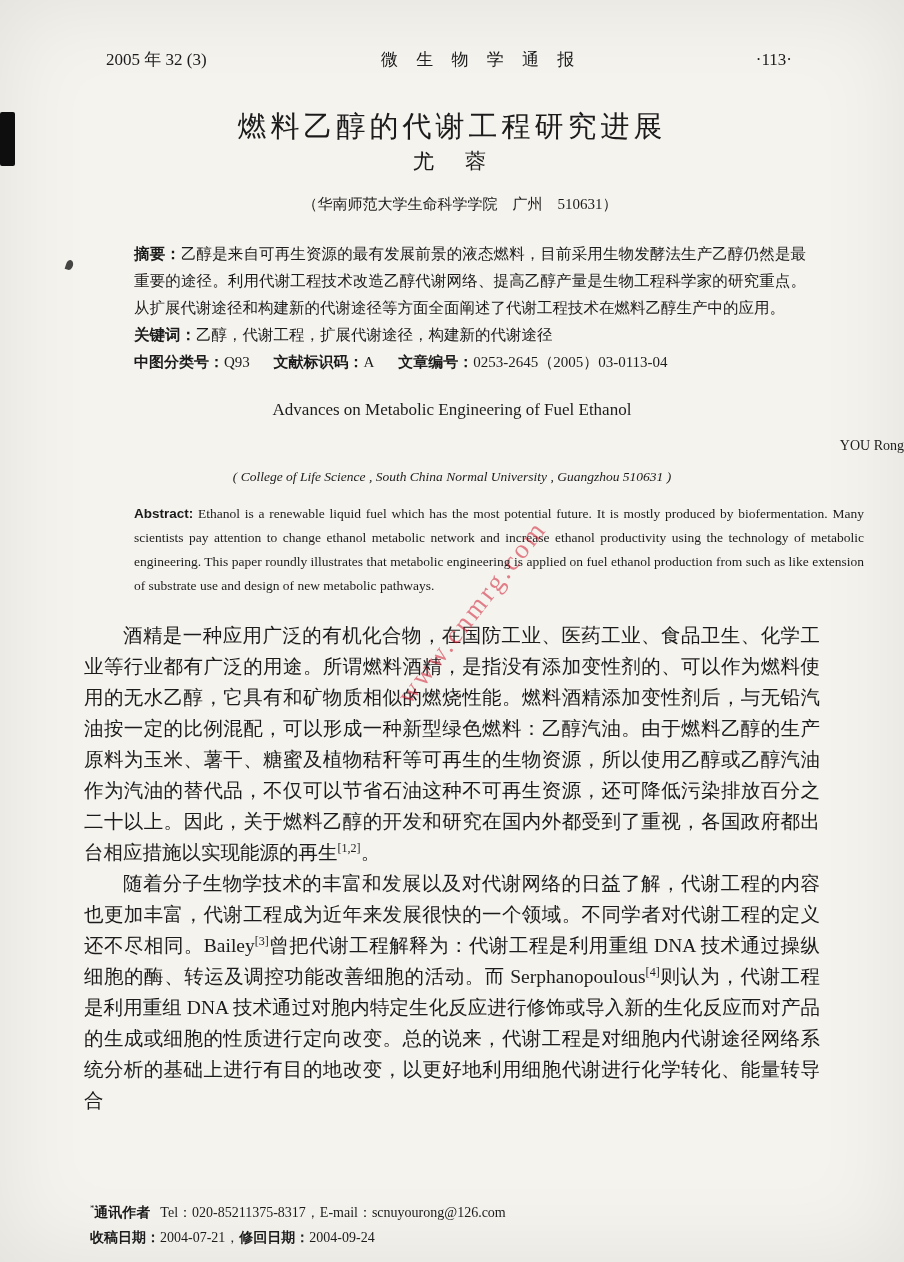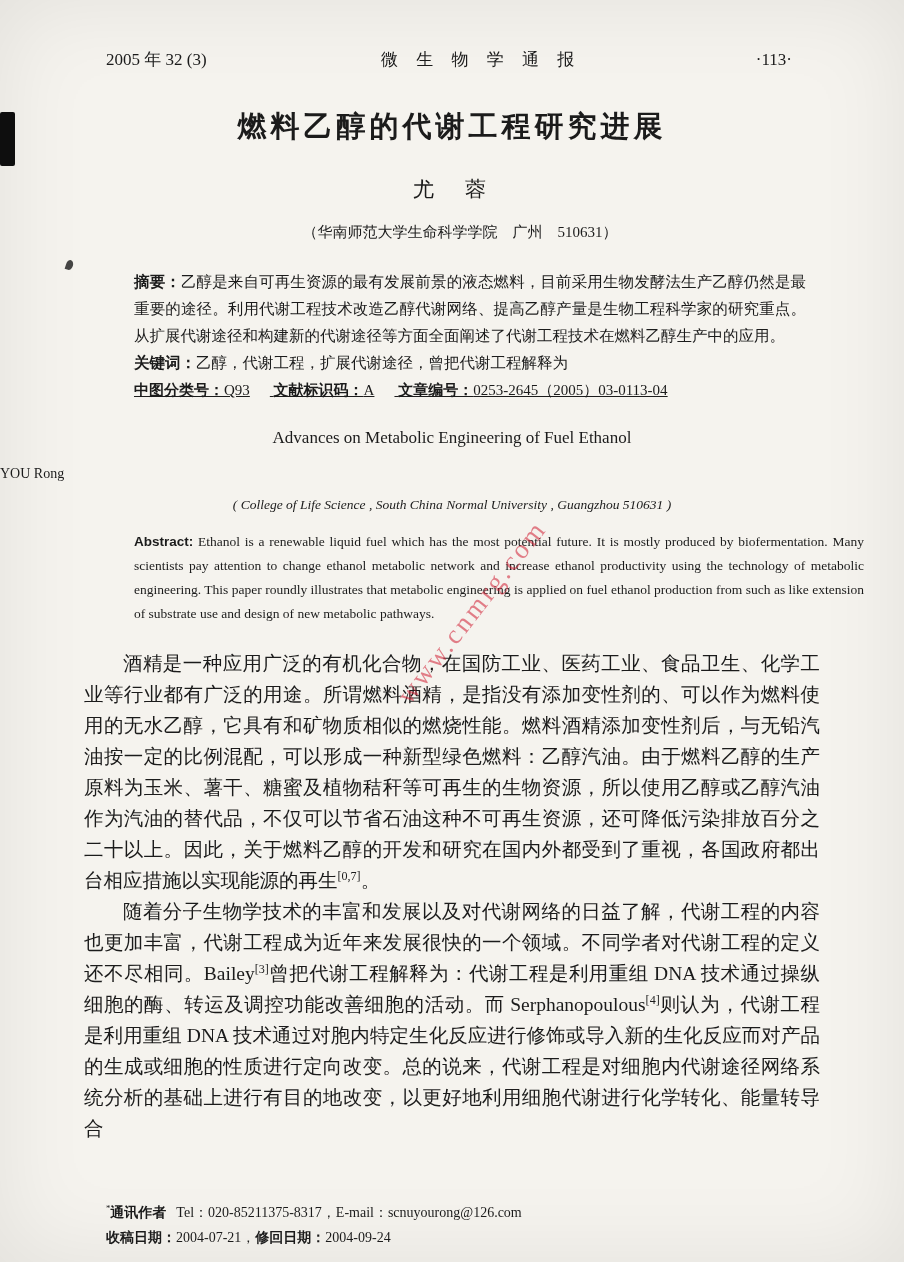--- a/index.html
+++ b/index.html
@@ -15,41 +15,41 @@
   }
   .header {
     display: flex; justify-content: space-between; align-items: baseline;
     padding: 48px 112px 0 106px;
     font-size: 17px;
   }
   .header .center { letter-spacing: 7px; }
   .title {
     margin-top: 36px; text-align: center;
     font-family: "Liberation Sans", "DejaVu Sans", sans-serif;
-    font-weight: bold; font-size: 29px; letter-spacing: 4px;
+    font-weight: normal; font-size: 29px; letter-spacing: 4px;
   }
-  .author { margin-top: 28px; text-align: center; font-size: 21px; letter-spacing: 5px; }
+  .author { text-align: center; font-size: 21px; letter-spacing: 5px; }
   .affiliation { margin-top: 20px; text-align: center; font-size: 15px; padding-left: 16px; }
   .abstract-block {
     margin: 26px 98px 0 134px;
     font-size: 15.5px; line-height: 27px; text-align: justify;
   }
   .kw-line { margin: 0 98px 0 134px; font-size: 15.5px; line-height: 27px; }
-  .meta-line { margin: 0 98px 16px 134px; font-size: 15px; line-height: 27px; text-decoration: underline; }
+  .meta-line { margin: 0 98px 16px 134px; font-size: 15px; line-height: 27px; }
   .meta-line .item { margin-right: 20px; white-space: nowrap; }
   .lbl { font-family: "Liberation Sans", "DejaVu Sans", sans-serif; font-weight: bold; text-align: center; }
   .en-title { margin-top: 24px; text-align: center; font-weight: normal; font-size: 17px; }
-  .en-author { margin-top: 18px; text-align: left; font-size: 14px; }
+  .en-author { margin-top: 18px; text-align: right; font-size: 14px; }
   .en-affil { margin-top: 15px; text-align: center; font-size: 13.5px; font-style: italic; }
   .en-abstract { margin: 17px 40px 0 134px; font-size: 13.5px; line-height: 24px; text-align: justify; }
   .en-kw { margin: 1px 98px 0 134px; font-size: 13.5px; line-height: 24px; }
   .body-text { margin: 22px 84px 0 84px; font-size: 19.5px; line-height: 31px; text-align: justify; }
   .body-text p { margin: 0; text-indent: 2em; }
   sup { font-size: 0.62em; line-height: 0; }
-  .footnote { position: absolute; left: 106px; bottom: 12px; font-size: 14px; line-height: 25px; }
+  .footnote { position: absolute; left: 90px; bottom: 12px; font-size: 14px; line-height: 25px; }
   .footnote .contact { margin-left: 10px; }
   .watermark {
     position: absolute; left: 472px; top: 612px;
     transform: translate(-50%, -50%) rotate(-52deg);
     font-size: 27px; letter-spacing: 3px;
     color: rgba(207, 28, 50, 0.55);
     white-space: nowrap;
     pointer-events: none;
   }
   .artifact-blob {
@@ -80,41 +80,41 @@
 
   <div class="title">燃料乙醇的代谢工程研究进展</div>
   <div class="author">尤　蓉</div>
   <div class="affiliation">（华南师范大学生命科学学院　广州　510631）</div>
 
   <div class="abstract-block">
     <span class="lbl">摘要：</span><span>乙醇是来自可再生资源的最有发展前景的液态燃料，目前采用生物发酵法生产乙醇仍然是最重要的途径。利用代谢工程技术改造乙醇代谢网络、提高乙醇产量是生物工程科学家的研究重点。从扩展代谢途径和构建新的代谢途径等方面全面阐述了代谢工程技术在燃料乙醇生产中的应用。</span>
   </div>
 
   <div class="kw-line">
-    <span class="lbl">关键词：</span><span>乙醇，代谢工程，扩展代谢途径，曾把代谢工程解释为</span>
+    <span class="lbl">关键词：</span><span>乙醇，代谢工程，扩展代谢途径，构建新的代谢途径</span>
   </div>
 
   <div class="meta-line">
     <span class="item"><span class="lbl">中图分类号：</span><span>Q93</span></span>
     <span class="item"><span class="lbl">文献标识码：</span><span>A</span></span>
     <span class="item"><span class="lbl">文章编号：</span><span>0253-2645（2005）03-0113-04</span></span>
   </div>
 
   <div class="en-title">Advances on Metabolic Engineering of Fuel Ethanol</div>
   <div class="en-author">YOU Rong</div>
   <div class="en-affil">( College of Life Science , South China Normal University , Guangzhou 510631 )</div>
 
   <div class="en-abstract">
     <span class="lbl">Abstract:</span>
     <span>Ethanol is a renewable liquid fuel which has the most potential future. It is mostly produced by biofermentation. Many scientists pay attention to change ethanol metabolic network and increase ethanol productivity using the technology of metabolic engineering. This paper roundly illustrates that metabolic engineering is applied on fuel ethanol production from such as like extension of substrate use and design of new metabolic pathways.</span>
   </div>
 
 
   <div class="body-text">
-    <p><span>酒精是一种应用广泛的有机化合物，在国防工业、医药工业、食品卫生、化学工业等行业都有广泛的用途。所谓燃料酒精，是指没有添加变性剂的、可以作为燃料使用的无水乙醇，它具有和矿物质相似的燃烧性能。燃料酒精添加变性剂后，与无铅汽油按一定的比例混配，可以形成一种新型绿色燃料：乙醇汽油。由于燃料乙醇的生产原料为玉米、薯干、糖蜜及植物秸秆等可再生的生物资源，所以使用乙醇或乙醇汽油作为汽油的替代品，不仅可以节省石油这种不可再生资源，还可降低污染排放百分之二十以上。因此，关于燃料乙醇的开发和研究在国内外都受到了重视，各国政府都出台相应措施以实现能源的再生</span><sup>[0,7]</sup><span>。</span></p>
+    <p><span>酒精是一种应用广泛的有机化合物，在国防工业、医药工业、食品卫生、化学工业等行业都有广泛的用途。所谓燃料酒精，是指没有添加变性剂的、可以作为燃料使用的无水乙醇，它具有和矿物质相似的燃烧性能。燃料酒精添加变性剂后，与无铅汽油按一定的比例混配，可以形成一种新型绿色燃料：乙醇汽油。由于燃料乙醇的生产原料为玉米、薯干、糖蜜及植物秸秆等可再生的生物资源，所以使用乙醇或乙醇汽油作为汽油的替代品，不仅可以节省石油这种不可再生资源，还可降低污染排放百分之二十以上。因此，关于燃料乙醇的开发和研究在国内外都受到了重视，各国政府都出台相应措施以实现能源的再生</span><sup>[1,2]</sup><span>。</span></p>
     <p><span>随着分子生物学技术的丰富和发展以及对代谢网络的日益了解，代谢工程的内容也更加丰富，代谢工程成为近年来发展很快的一个领域。不同学者对代谢工程的定义还不尽相同。Bailey</span><sup>[3]</sup><span>曾把代谢工程解释为：代谢工程是利用重组 DNA 技术通过操纵细胞的酶、转运及调控功能改善细胞的活动。而 Serphanopoulous</span><sup>[4]</sup><span>则认为，代谢工程是利用重组 DNA 技术通过对胞内特定生化反应进行修饰或导入新的生化反应而对产品的生成或细胞的性质进行定向改变。总的说来，代谢工程是对细胞内代谢途径网络系统分析的基础上进行有目的地改变，以更好地利用细胞代谢进行化学转化、能量转导合</span></p>
   </div>
 
   <div class="footnote">
     <div>
       <sup>*</sup><span class="lbl">通讯作者</span><span class="contact">Tel：020-85211375-8317，E-mail：scnuyourong@126.com</span>
     </div>
     <div>
       <span class="lbl">收稿日期：</span><span>2004-07-21，</span><span class="lbl">修回日期：</span><span>2004-09-24</span>
     </div>

